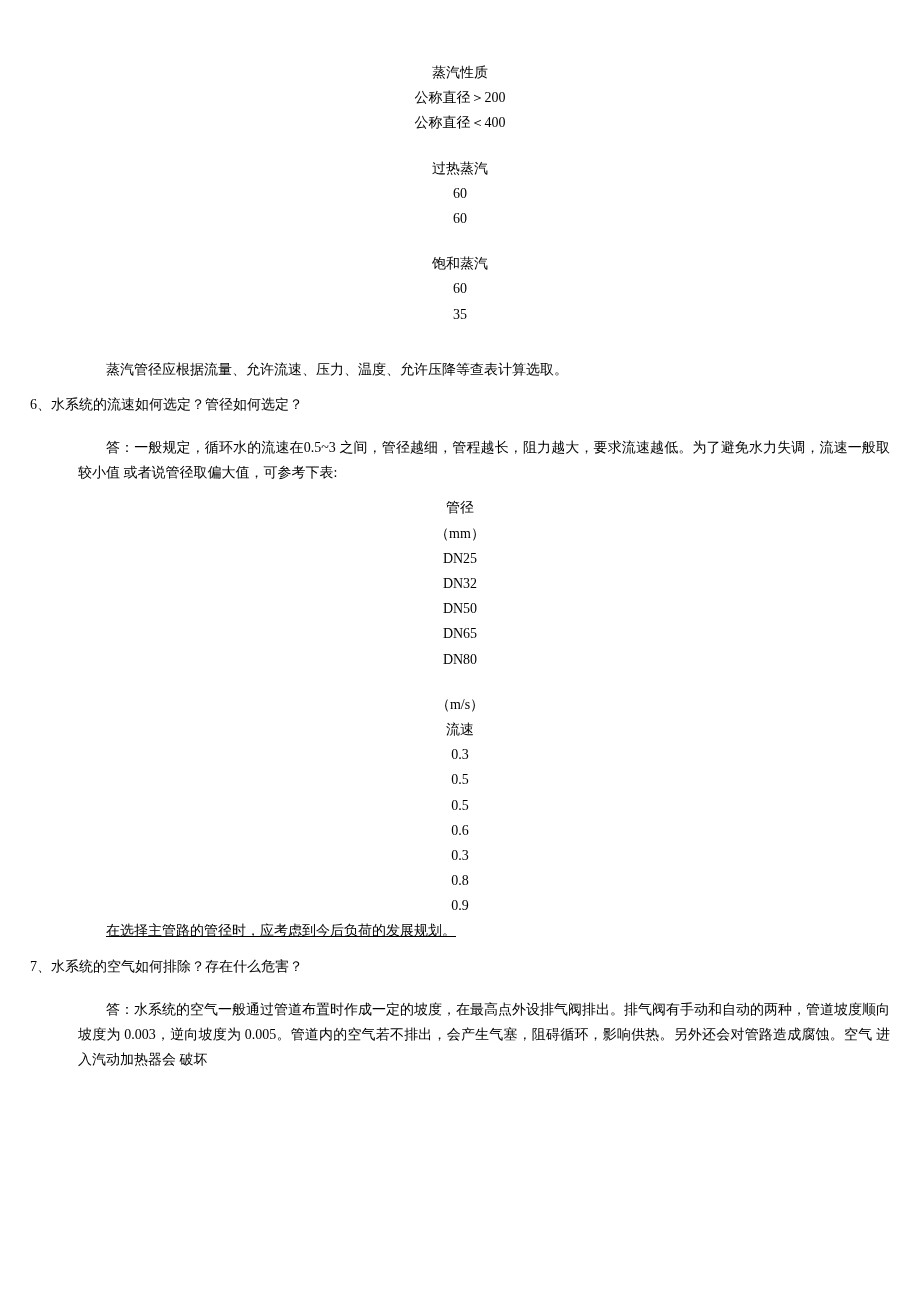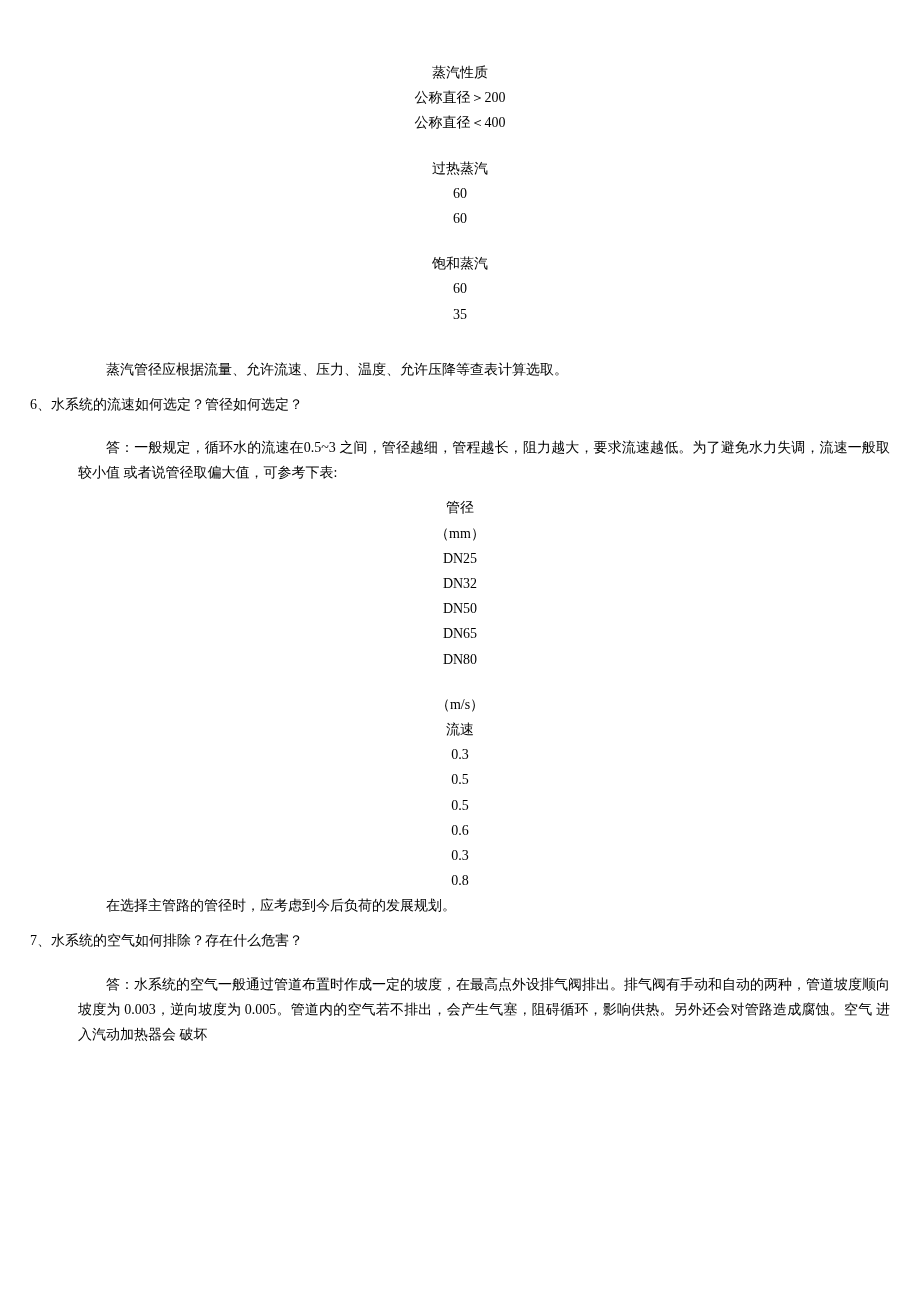--- a/index.html
+++ b/index.html
@@ -73,21 +73,22 @@
 
 <div>
   <span class="line">（m/s）</span>
   <span class="line">流速</span>
   <span class="line">0.3</span>
   <span class="line">0.5</span>
   <span class="line">0.5</span>
   <span class="line">0.6</span>
   <span class="line">0.3</span>
   <span class="line">0.8</span>
+  <span class="line">0.9</span>
 </div>
 
 <div class="para">
-  <span class="indent" style="display:block;">在选择主管路的管径时，应考虑到今后负荷的发展规划。</span>
+  <span class="indent" style="display:block;text-decoration:underline;">在选择主管路的管径时，应考虑到今后负荷的发展规划。</span>
 </div>
 
 <div class="section-title">7、水系统的空气如何排除？存在什么危害？</div>
 
 <div class="para indent" style="text-indent:2em;">答：水系统的空气一般通过管道布置时作成一定的坡度，在最高点外设排气阀排出。排气阀有手动和自动的两种，管道坡度顺向坡度为 0.003，逆向坡度为 0.005。管道内的空气若不排出，会产生气塞，阻碍循环，影响供热。另外还会对管路造成腐蚀。空气 进入汽动加热器会 破坏</div>
 
 </body></html>

